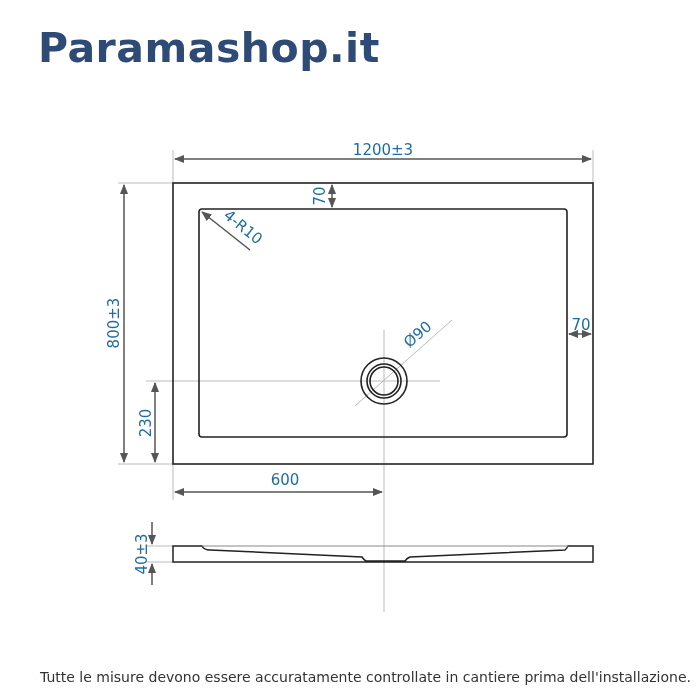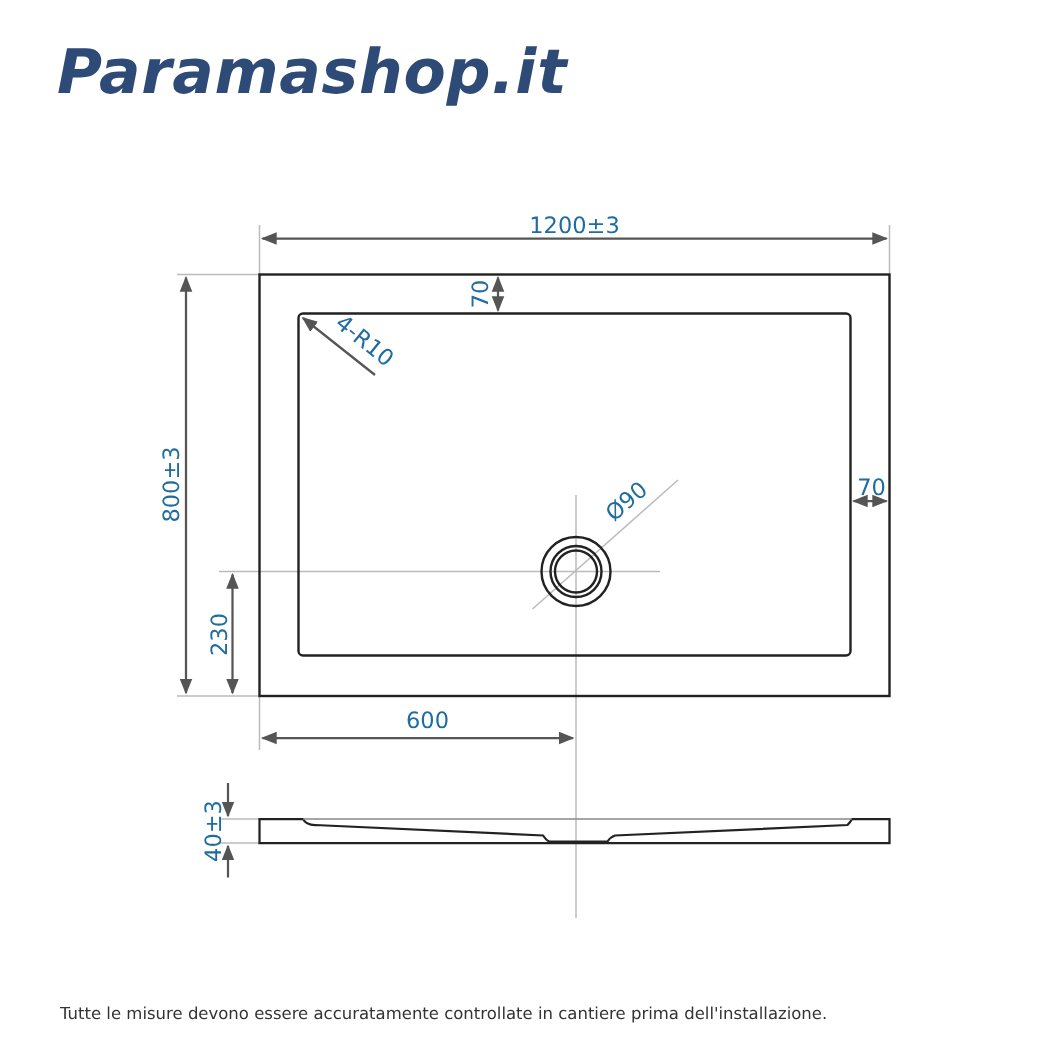--- a/index.html
+++ b/index.html
@@ -1,18 +1,18 @@
 <!DOCTYPE html>
 <html><head>
 <meta charset="utf-8">
 <style>
   html, body { margin:0; padding:0; background:#ffffff; }
   body { width:700px; height:700px; position:relative; overflow:hidden; font-family:"DejaVu Sans", sans-serif; }
-  .brand { position:absolute; left:38px; top:22px; font-family:"DejaVu Sans", sans-serif; font-weight:bold; font-size:41px; letter-spacing:0.5px; color:#2e4a76; line-height:52px;font-style:italic; }
-  .footer { position:absolute; left:40px; top:669px; font-family:"DejaVu Sans", sans-serif; font-size:11px; color:#333333; white-space:nowrap; }
+  .brand { position:absolute; left:38px; top:22px; font-family:"DejaVu Sans", sans-serif; font-weight:bold; font-size:41px; letter-spacing:0.5px; color:#2e4a76; line-height:52px; }
+  .footer { position:absolute; left:40px; top:669px; font-family:"DejaVu Sans", sans-serif; font-size:14px; color:#333333; white-space:nowrap; }
   svg.drawing { position:absolute; left:0; top:0; }
   .dim { font-family:"DejaVu Sans", sans-serif; font-size:15px; fill:#1f6ca0; }
 </style>
 </head>
 <body>
 
 <div class="brand">Paramashop.it</div>
 
 <svg class="drawing" width="700" height="700" viewBox="0 0 700 700">
   <defs>

